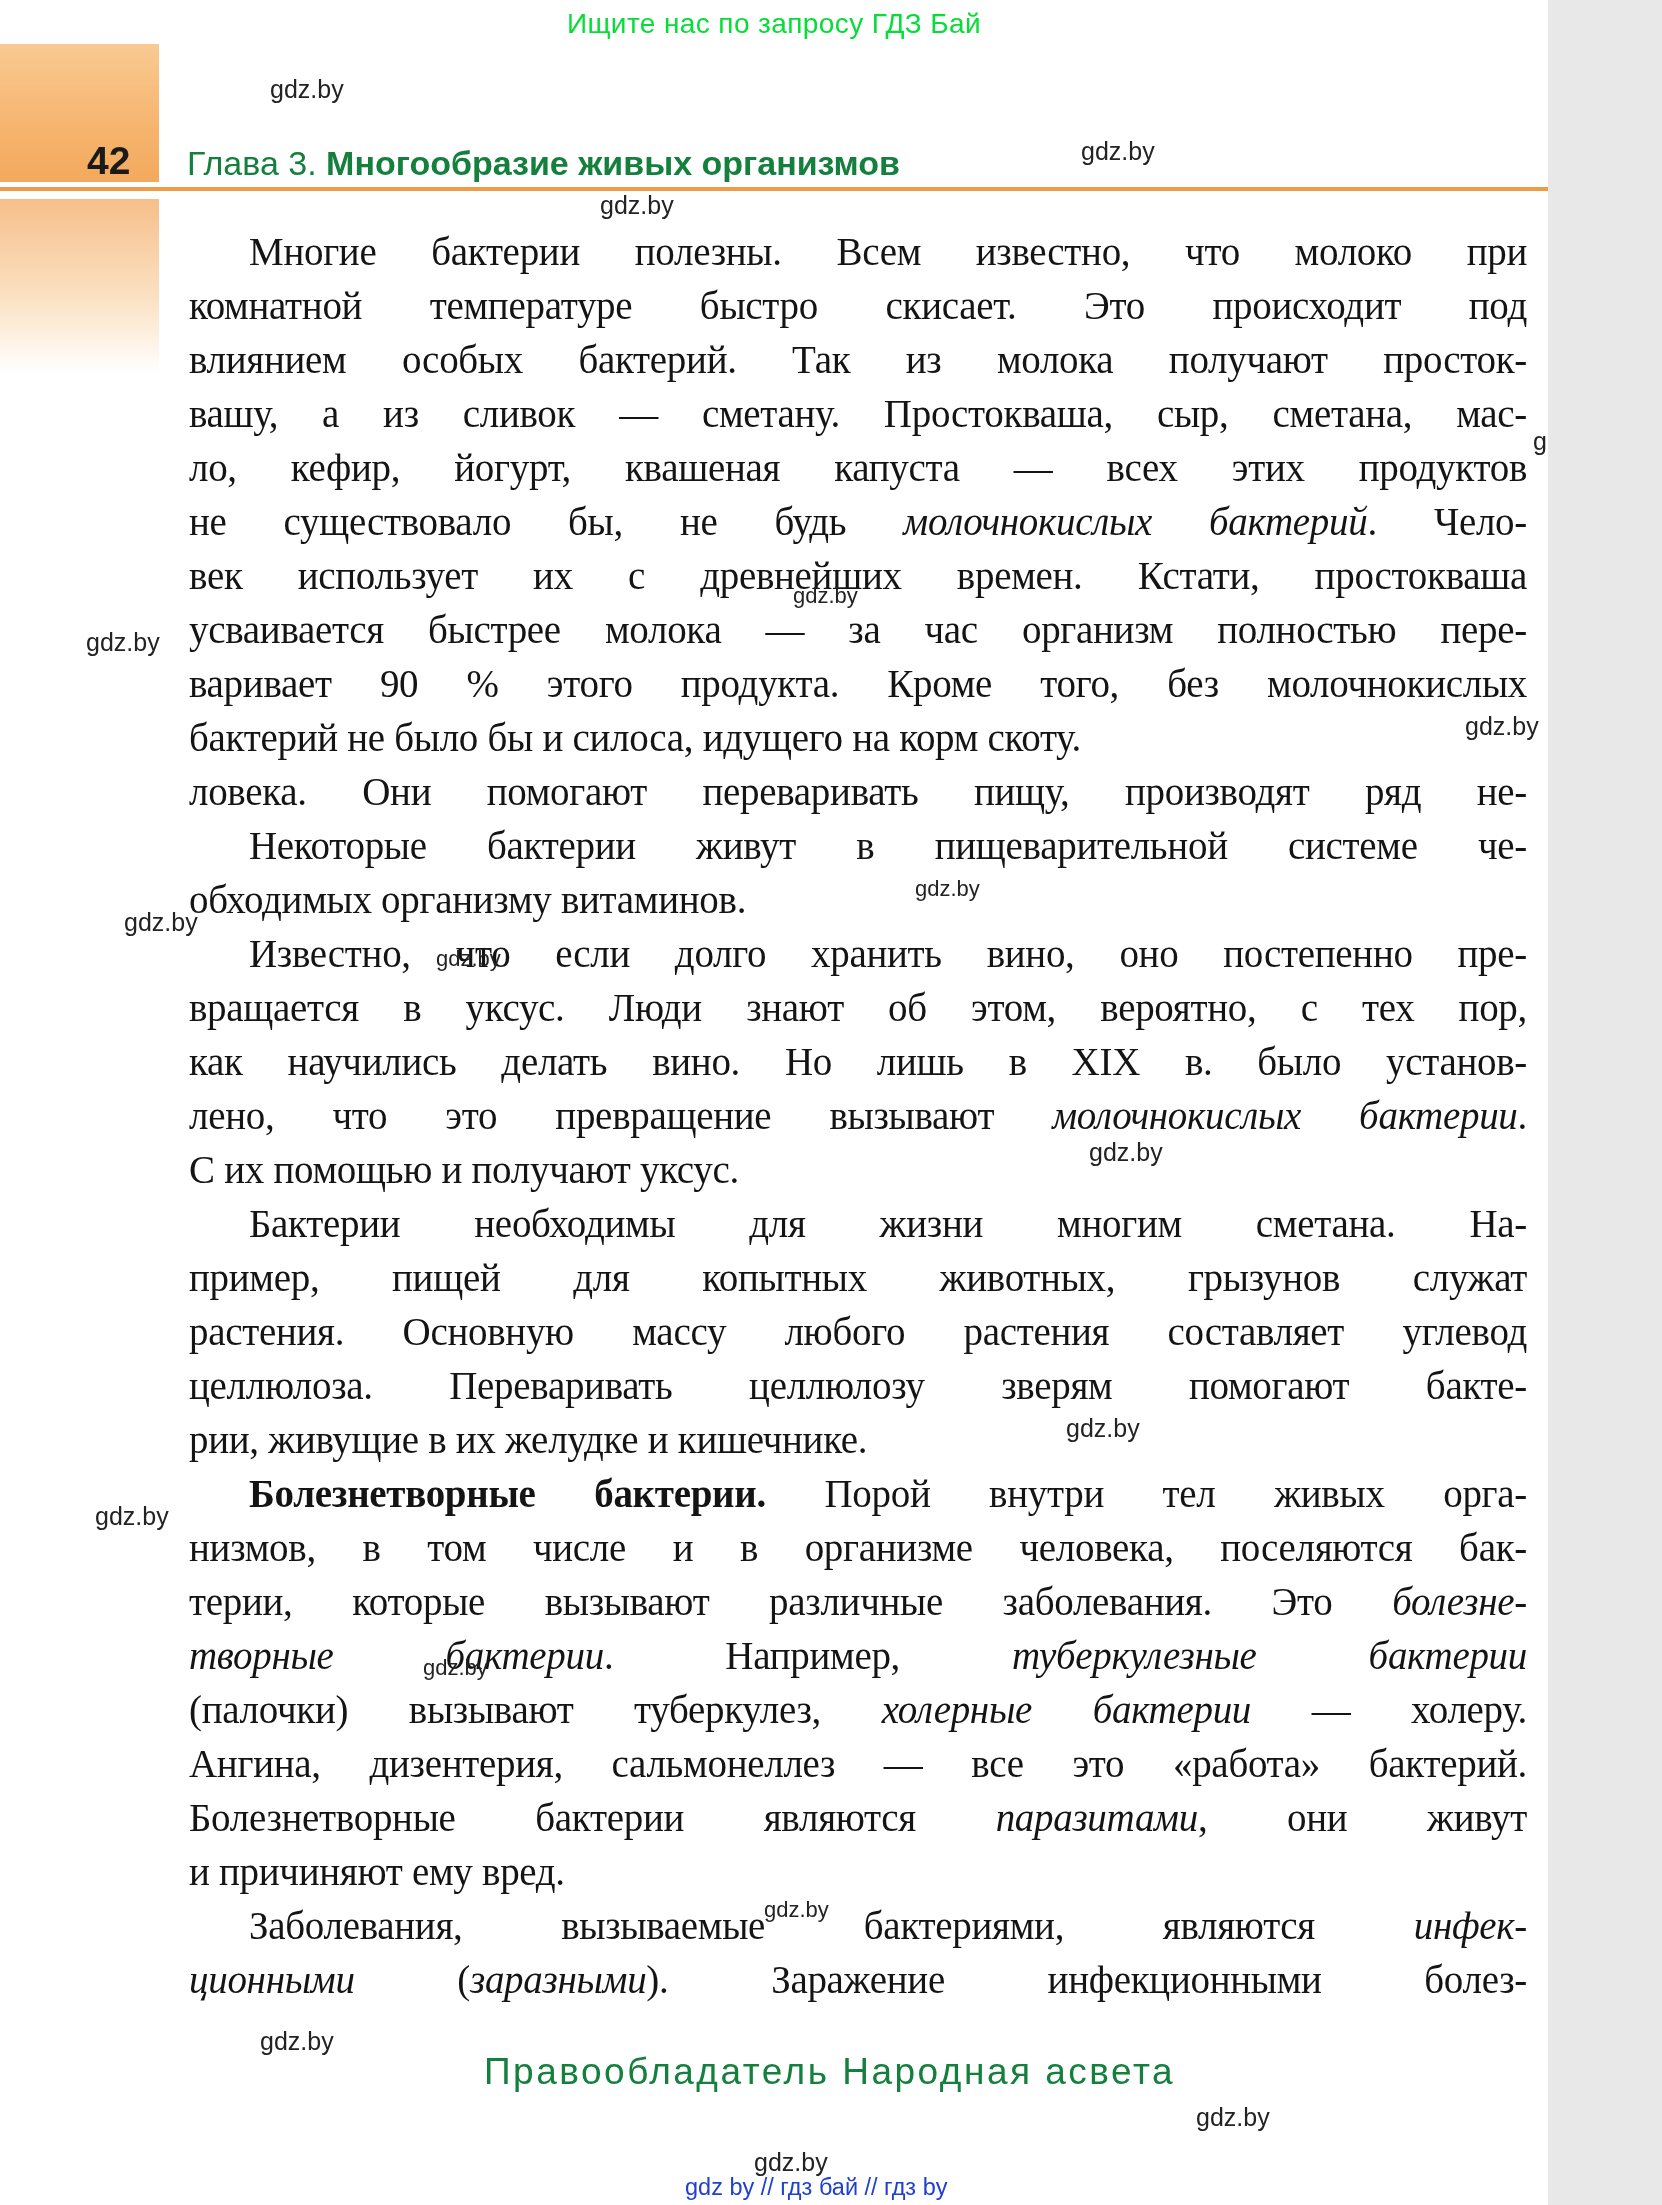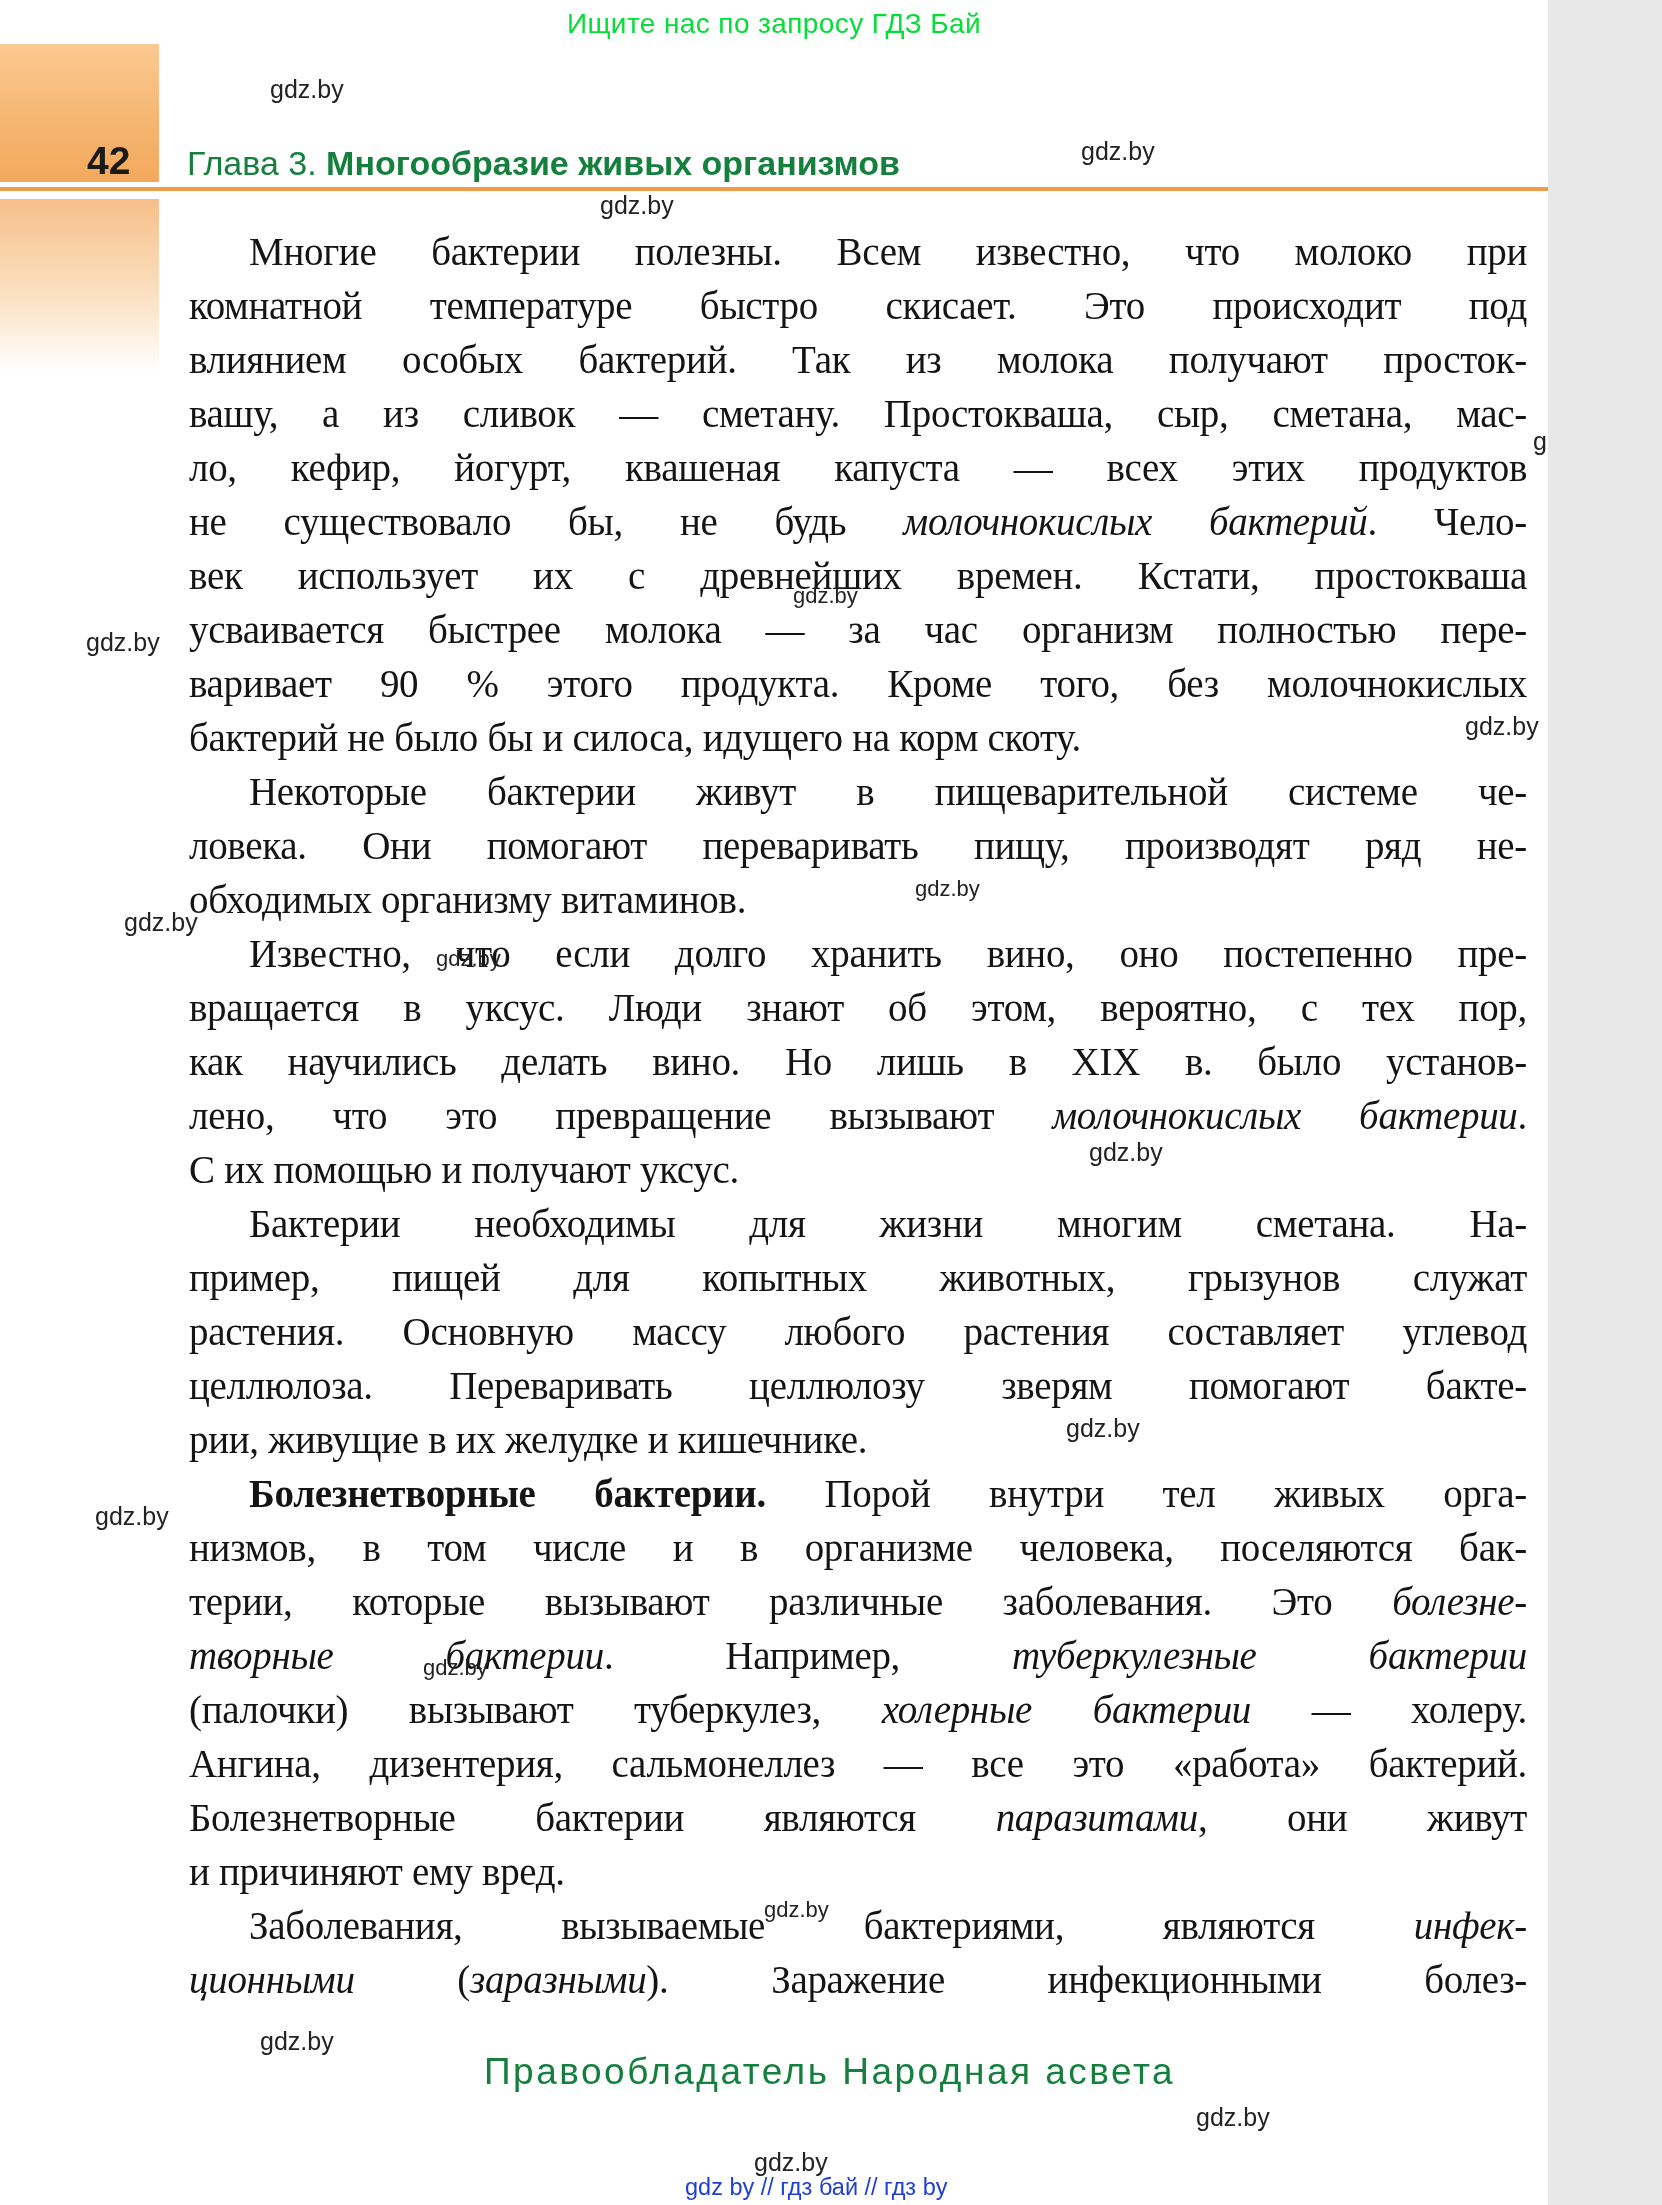--- a/index.html
+++ b/index.html
@@ -82,22 +82,22 @@
       <div class="line j ind"><span>Многие бактерии полезны. Всем известно, что молоко при</span></div>
       <div class="line j"><span>комнатной температуре быстро скисает. Это происходит под</span></div>
       <div class="line j"><span>влиянием особых бактерий. Так из молока получают просток-</span></div>
       <div class="line j"><span>вашу, а из сливок — сметану. Простокваша, сыр, сметана, мас-</span></div>
       <div class="line j"><span>ло, кефир, йогурт, квашеная капуста — всех этих продуктов</span></div>
       <div class="line j"><span>не существовало бы, не будь </span><span class="it">молочнокислых бактерий</span><span>. Чело-</span></div>
       <div class="line j"><span>век использует их с древнейших времен. Кстати, простокваша</span></div>
       <div class="line j"><span>усваивается быстрее молока — за час организм полностью пере-</span></div>
       <div class="line j"><span>варивает 90 % этого продукта. Кроме того, без молочнокислых</span></div>
       <div class="line"><span>бактерий не было бы и силоса, идущего на корм скоту.</span></div>
+      <div class="line j"><span>ловека. Они помогают переваривать пищу, производят ряд не-</span></div>
       <div class="line j ind"><span>Некоторые бактерии живут в пищеварительной системе че-</span></div>
-      <div class="line j"><span>ловека. Они помогают переваривать пищу, производят ряд не-</span></div>
       <div class="line"><span>обходимых организму витаминов.</span></div>
       <div class="line j ind"><span>Известно, что если долго хранить вино, оно постепенно пре-</span></div>
       <div class="line j"><span>вращается в уксус. Люди знают об этом, вероятно, с тех пор,</span></div>
       <div class="line j"><span>как научились делать вино. Но лишь в XIX в. было установ-</span></div>
       <div class="line j"><span>лено, что это превращение вызывают </span><span class="it">молочнокислых бактерии</span><span>.</span></div>
       <div class="line"><span>С их помощью и получают уксус.</span></div>
       <div class="line j ind"><span>Бактерии необходимы для жизни многим сметана. На-</span></div>
       <div class="line j"><span>пример, пищей для копытных животных, грызунов служат</span></div>
       <div class="line j"><span>растения. Основную массу любого растения составляет углевод</span></div>
       <div class="line j"><span>целлюлоза. Переваривать целлюлозу зверям помогают бакте-</span></div>

